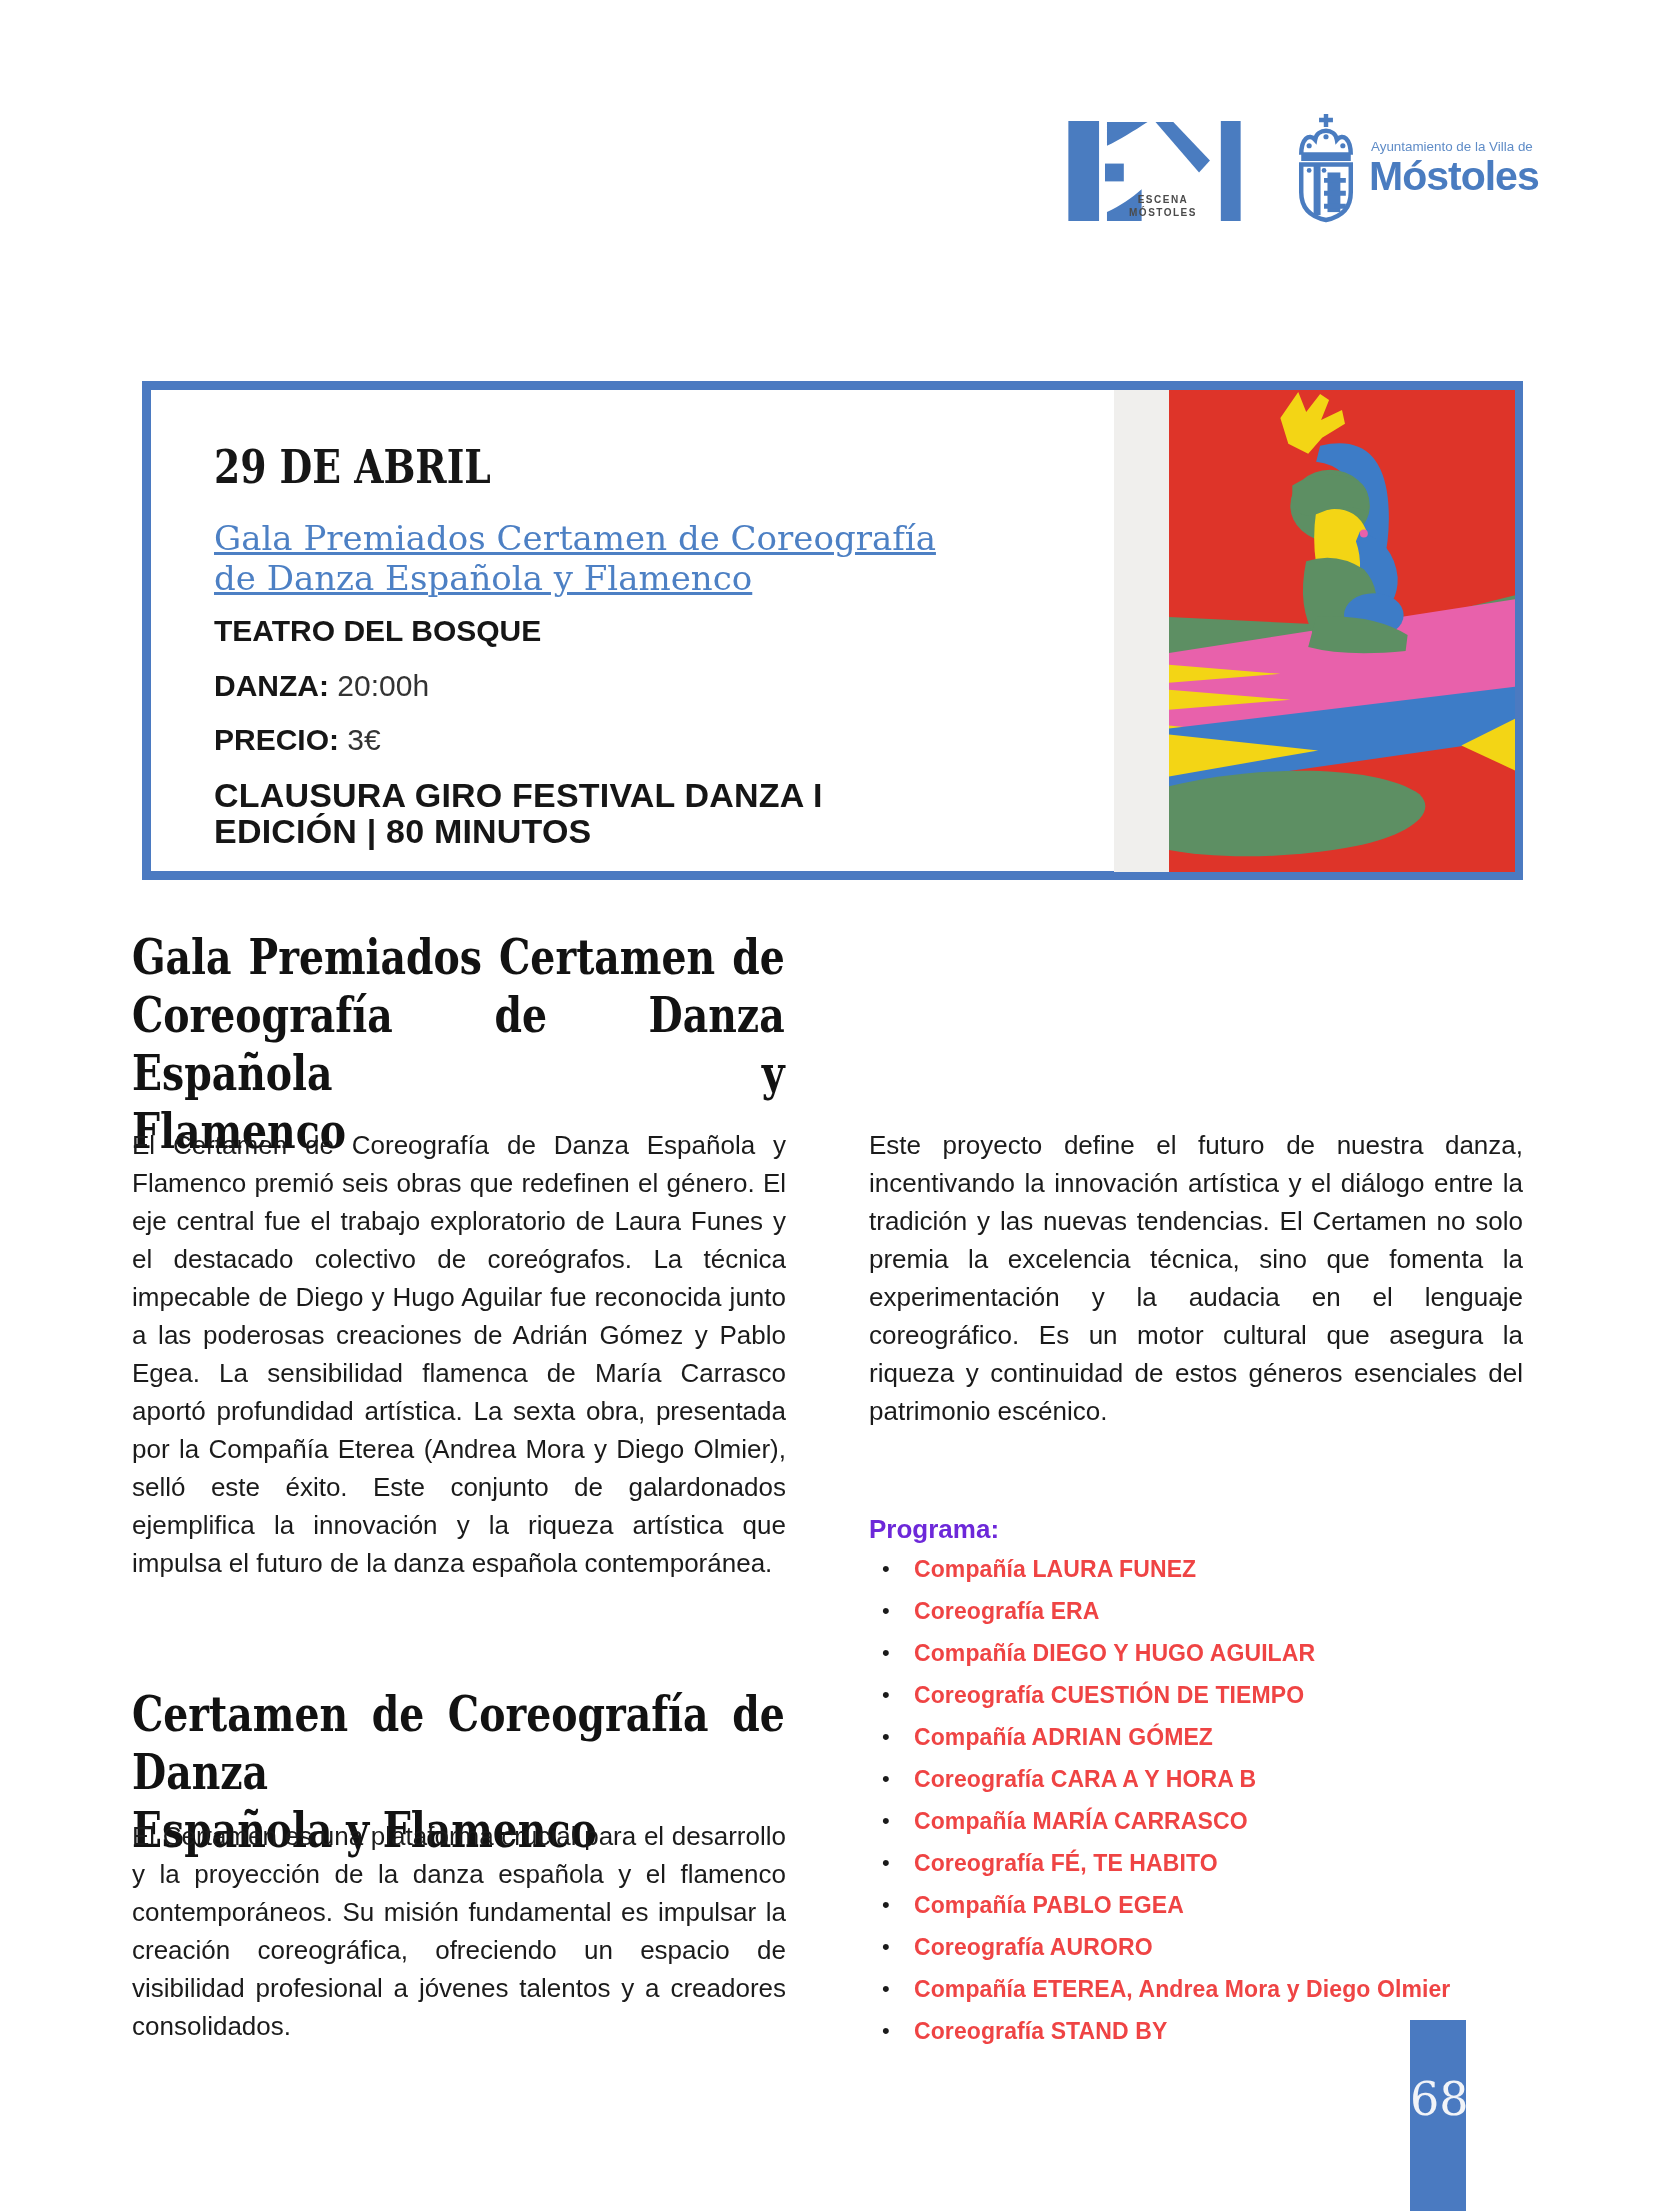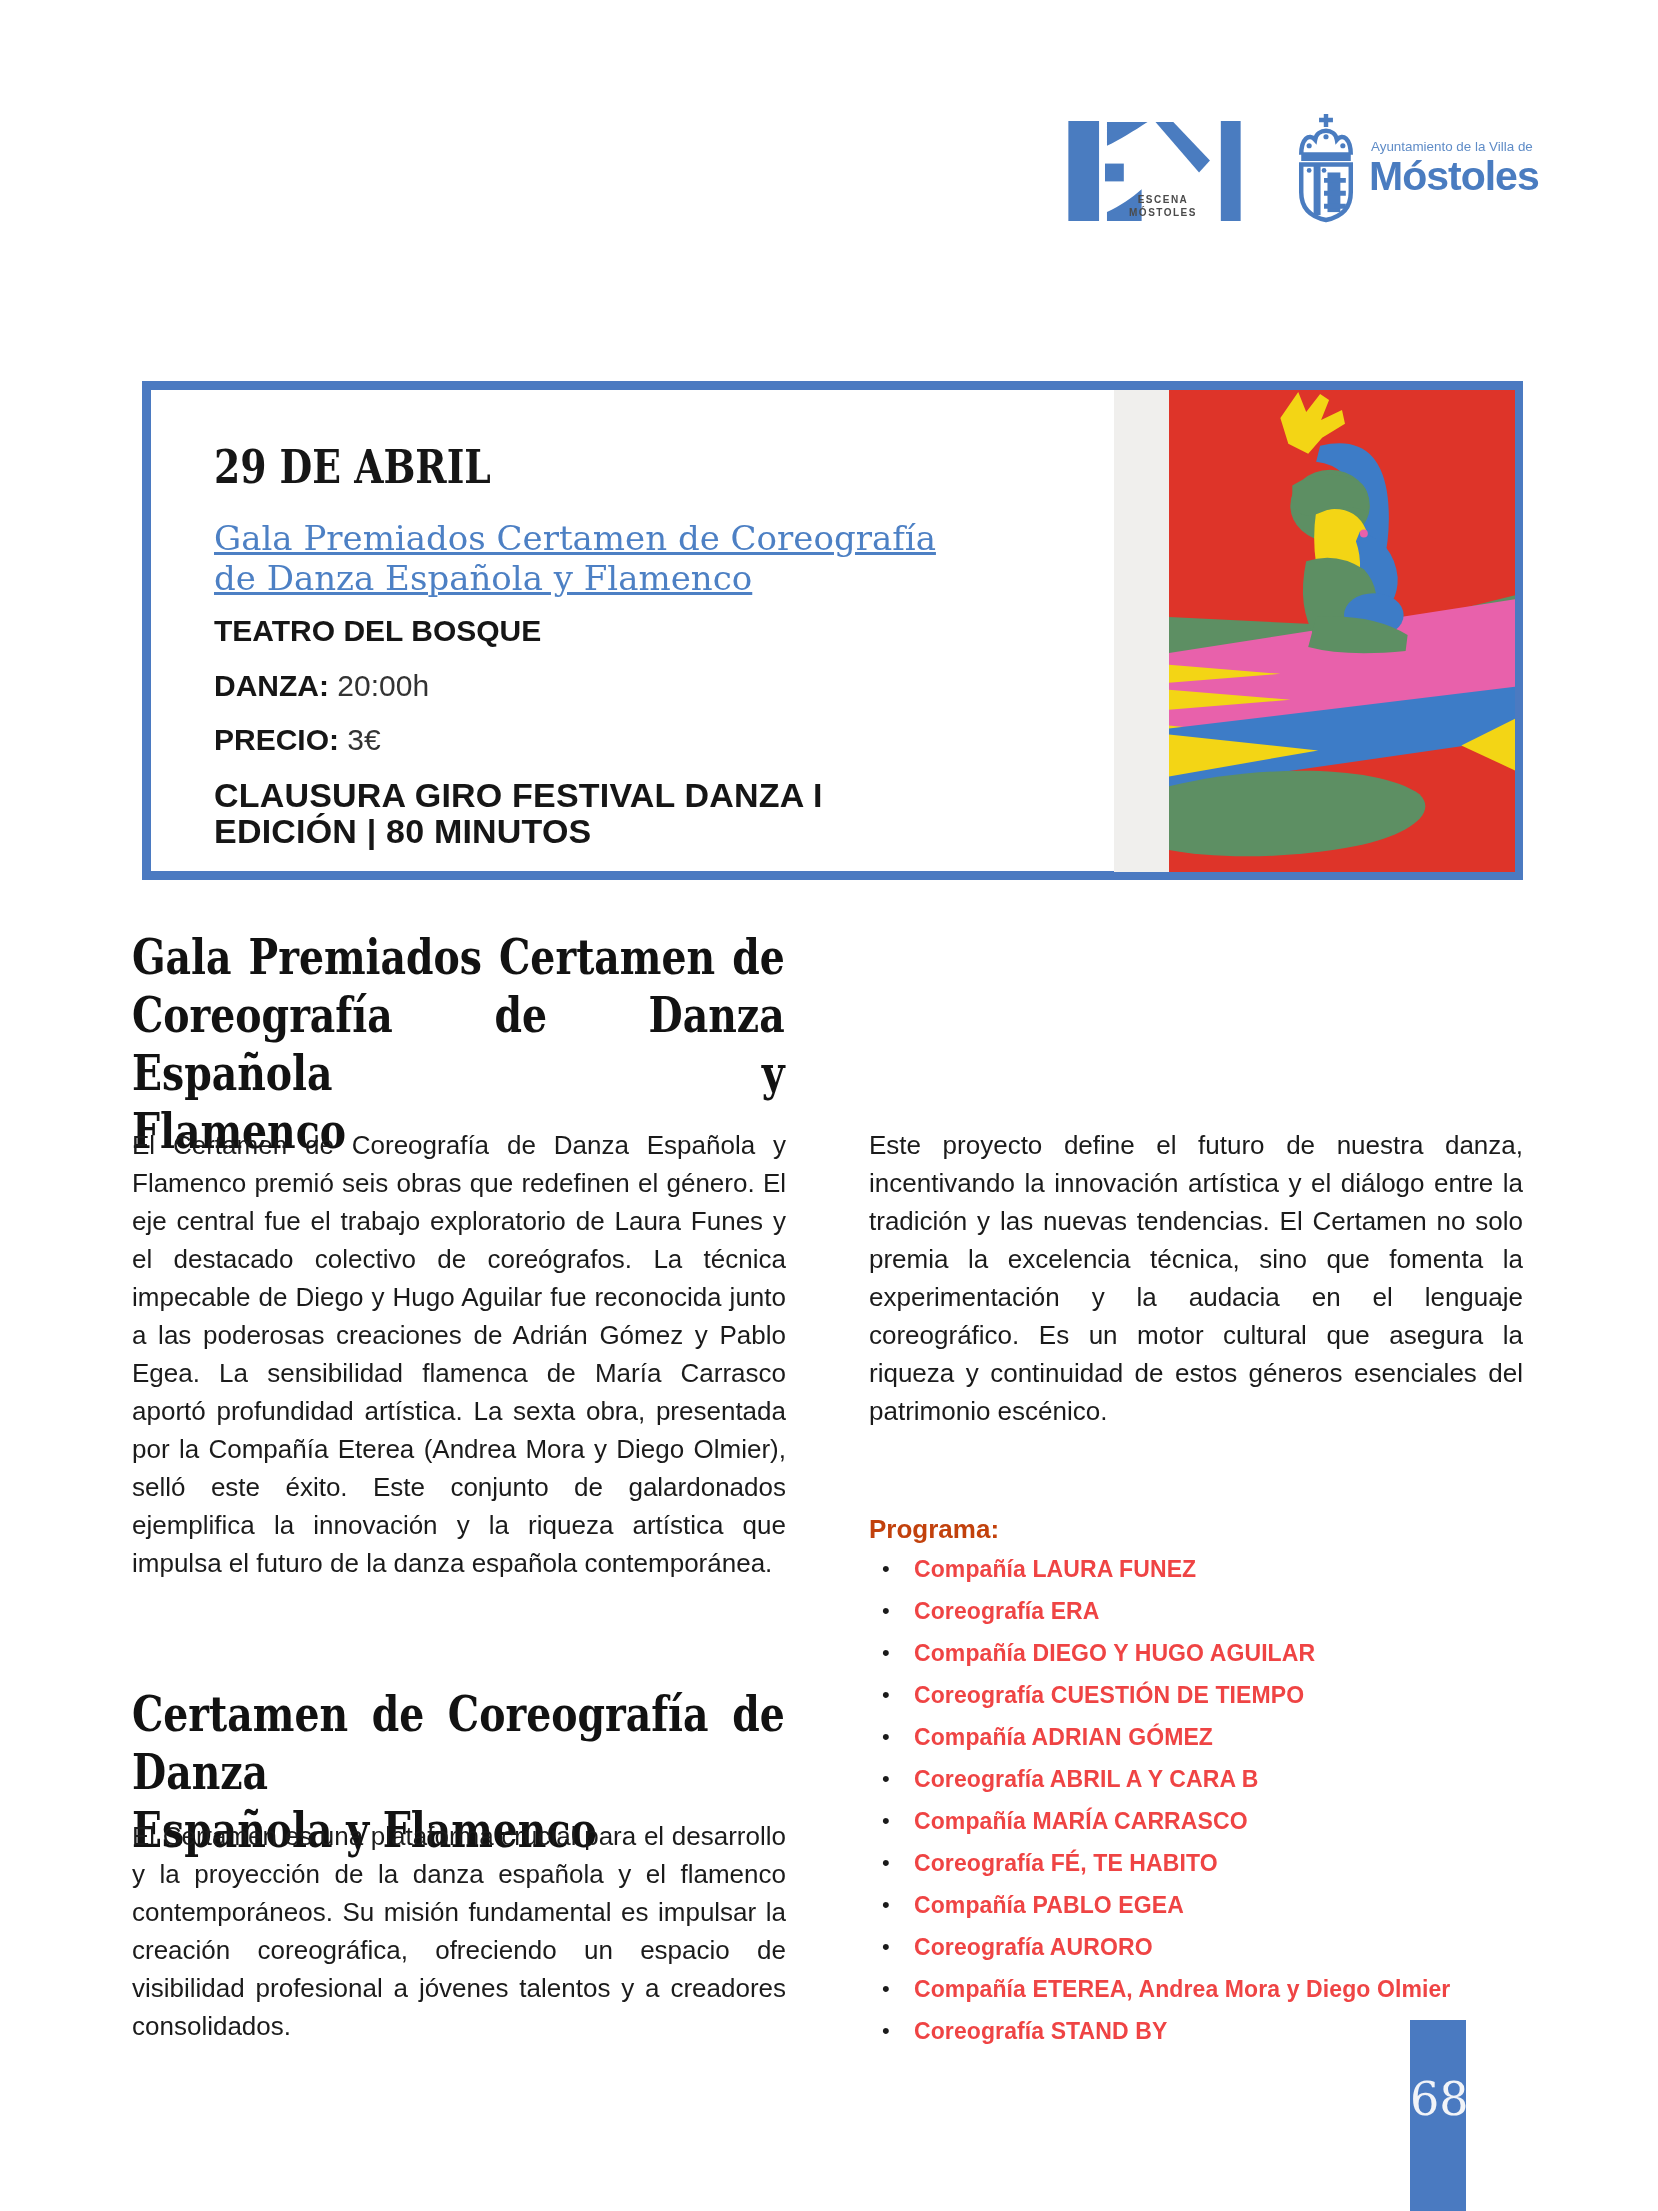--- a/index.html
+++ b/index.html
@@ -58,21 +58,21 @@
     width:796px;font-family:"DejaVu Serif",serif;font-weight:bold;font-size:48px;
     line-height:58px;color:#121212;text-align:justify;text-align-last:justify;
     transform:scaleX(0.82);transform-origin:0 0;white-space:nowrap0;
   }
   .h-line.last{text-align-last:left;}
   .para{
     position:absolute;width:654px;font-size:26px;line-height:38px;
     text-align:justify;color:#1b1b1b;
   }
   .prog-label{
-    position:absolute;left:869px;top:1514px;font-size:26px;font-weight:600;color:#c2410c;
+    position:absolute;left:869px;top:1514px;font-size:26px;font-weight:600;color:#6d28d9;
   }
   .prog-list{position:absolute;left:869px;top:1548px;width:657px;margin:0;padding:0;list-style:none;}
   .prog-list li{height:42px;display:flex;align-items:center;}
   .prog-bullet{width:45px;padding-left:13px;font-size:22px;color:#1b1b1b;}
   .prog-text{font-size:23px;font-weight:600;color:#ef4444;letter-spacing:0.1px;}
 
   
   .pagebox{
     position:absolute;left:1410px;top:2020px;width:56px;height:192px;background:#4a7ac1;
     text-align:center;
@@ -205,21 +205,21 @@
   <li data-name="program-item">
       <span class="prog-bullet" data-name="bullet-icon">•</span>
       <span class="prog-text">Coreografía CUESTIÓN DE TIEMPO</span>
     </li>
   <li data-name="program-item">
       <span class="prog-bullet" data-name="bullet-icon">•</span>
       <span class="prog-text">Compañía ADRIAN GÓMEZ</span>
     </li>
   <li data-name="program-item">
       <span class="prog-bullet" data-name="bullet-icon">•</span>
-      <span class="prog-text">Coreografía ABRIL A Y CARA B</span>
+      <span class="prog-text">Coreografía CARA A Y HORA B</span>
     </li>
   <li data-name="program-item">
       <span class="prog-bullet" data-name="bullet-icon">•</span>
       <span class="prog-text">Compañía MARÍA CARRASCO</span>
     </li>
   <li data-name="program-item">
       <span class="prog-bullet" data-name="bullet-icon">•</span>
       <span class="prog-text">Coreografía FÉ, TE HABITO</span>
     </li>
   <li data-name="program-item">

